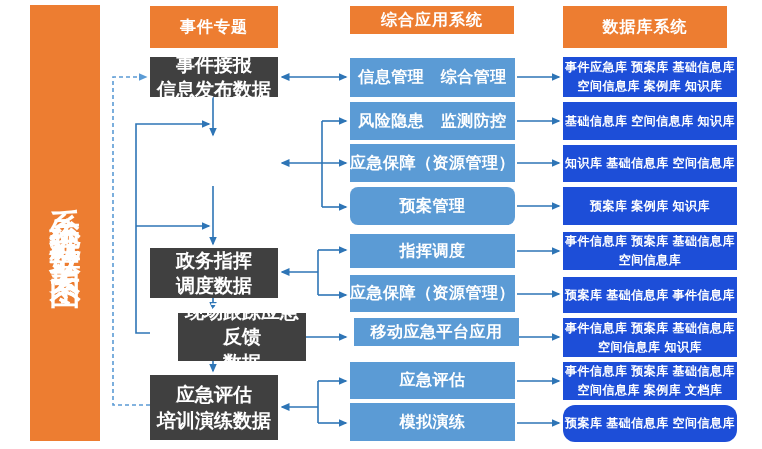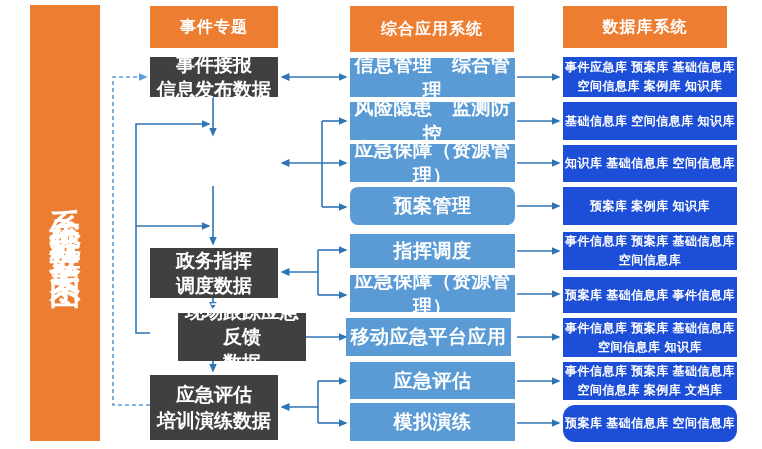--- a/index.html
+++ b/index.html
@@ -8,21 +8,21 @@
     font-family:"Liberation Sans","DejaVu Sans",sans-serif;
   }
   .wires{position:absolute;left:0;top:0;width:762px;height:449px;}
   .box{
     position:absolute;display:flex;align-items:center;justify-content:center;
     text-align:center;color:#ffffff;font-weight:bold;white-space:pre-line;
     box-sizing:border-box;
   }
   .hdr{background:#ED7D31;font-size:16px;letter-spacing:1px;}
   .c1{background:#404040;font-size:19px;line-height:1.32;}
-  .c2{background:#5B9BD5;font-size:19px;letter-spacing:0.5px;}
+  .c2{background:#5B9BD5;font-size:16px;letter-spacing:0.5px;}
   .c3{background:#1d4ed8;font-size:12px;line-height:1.55;letter-spacing:0.5px;}
   .vbar{
     position:absolute;left:30px;top:5px;width:70px;height:436px;background:#ED7D31;
     display:flex;align-items:center;justify-content:center;
   }
   .vbar span{
     writing-mode:vertical-rl;color:#ffffff;font-weight:bold;font-size:31px;
     letter-spacing:9px;line-height:1;
   }
 </style>
@@ -87,39 +87,39 @@
     </g>
 
     <polyline points="150,405 113,405 113,77 146,77" fill="none" stroke="#5B9BD5" stroke-width="1.6" stroke-dasharray="4 3" marker-end="url(#ad)"></polyline>
   </svg>
 
   <div class="vbar">
     <span>系统流程数据关系图</span>
   </div>
 
   <div class="box hdr" style="left:150px;top:6px;width:128px;height:42px;">事件专题</div>
-  <div class="box hdr" style="left:350px;top:6px;width:164px;height:46px;">综合应用系统</div>
+  <div class="box hdr" style="left:350px;top:6px;width:164px;height:28px;">综合应用系统</div>
   <div class="box hdr" style="left:563px;top:6px;width:164px;height:42px;">数据库系统</div>
 
   <div class="box c1" style="left:150px;top:57px;width:128px;height:40px;">事件接报
 信息发布数据</div>
   <div class="box c1" style="left:150px;top:248px;width:128px;height:50px;">政务指挥
 调度数据</div>
   <div class="box c1" style="left:150px;top:313px;width:128px;height:48px;margin-left:28px;">现场跟踪应急反馈
 数据</div>
   <div class="box c1" style="left:150px;top:375px;width:128px;height:65px;">应急评估
 培训演练数据</div>
 
   <div class="box c2" style="left:350px;top:58px;width:165px;height:39px;">信息管理　综合管理</div>
   <div class="box c2" style="left:350px;top:102px;width:165px;height:38px;">风险隐患　监测防控</div>
   <div class="box c2" style="left:350px;top:144px;width:165px;height:38px;">应急保障（资源管理）</div>
   <div class="box c2" style="left:350px;top:187px;width:165px;height:38px;border-radius:8px;">预案管理</div>
   <div class="box c2" style="left:350px;top:234px;width:165px;height:34px;">指挥调度</div>
   <div class="box c2" style="left:350px;top:275px;width:165px;height:37px;">应急保障（资源管理）</div>
-  <div class="box c2" style="left:346px;top:318px;width:165px;height:38px;">移动应急平台应用</div>
+  <div class="box c2" style="left:354px;top:318px;width:165px;height:28px;">移动应急平台应用</div>
   <div class="box c2" style="left:350px;top:362px;width:165px;height:37px;">应急评估</div>
   <div class="box c2" style="left:350px;top:403px;width:165px;height:38px;">模拟演练</div>
 
   <div class="box c3" style="left:563px;top:57px;width:174px;height:40px;">事件应急库 预案库 基础信息库
 空间信息库 案例库 知识库</div>
   <div class="box c3" style="left:563px;top:102px;width:174px;height:38px;">基础信息库 空间信息库 知识库</div>
   <div class="box c3" style="left:563px;top:145px;width:174px;height:37px;">知识库 基础信息库 空间信息库</div>
   <div class="box c3" style="left:563px;top:187px;width:174px;height:38px;">预案库 案例库 知识库</div>
   <div class="box c3" style="left:563px;top:232px;width:174px;height:38px;">事件信息库 预案库 基础信息库
 空间信息库</div>

